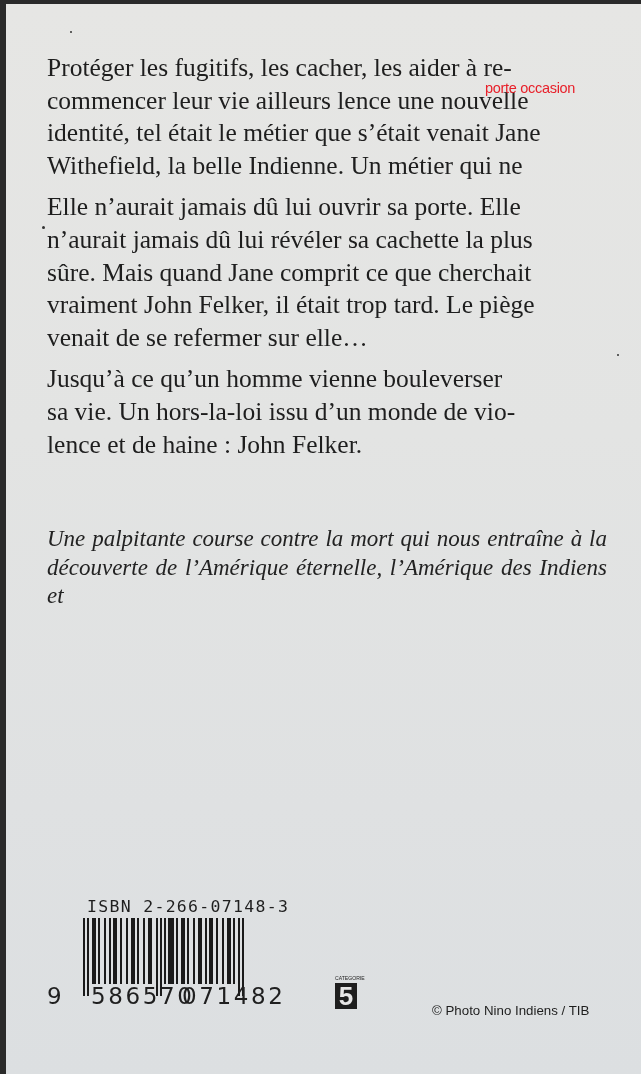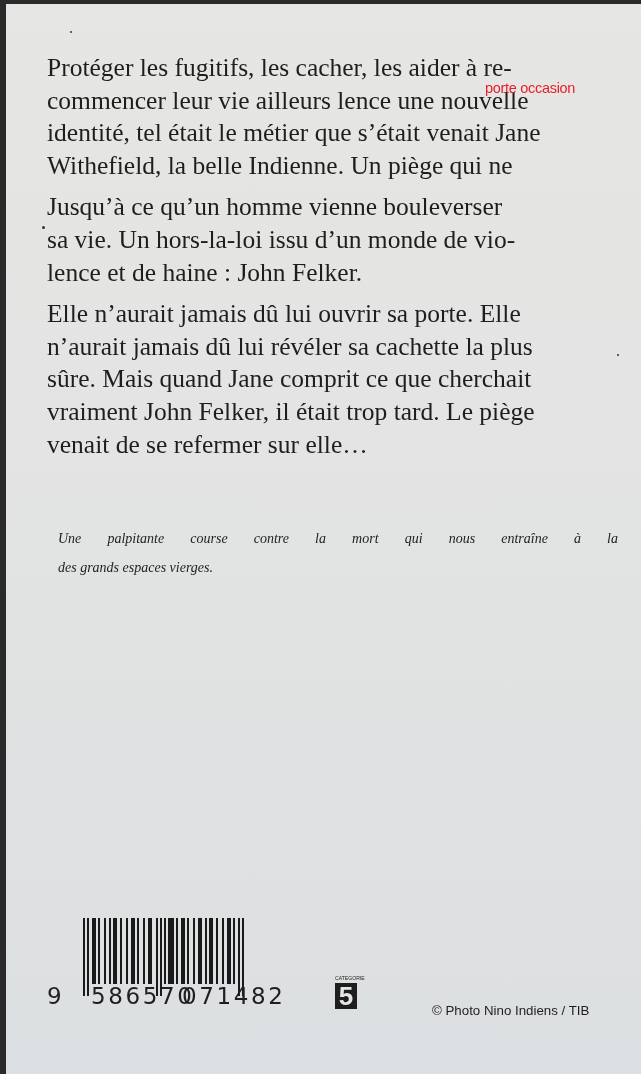--- a/index.html
+++ b/index.html
@@ -14,25 +14,25 @@
     }
     .blurb {
       position: absolute; left: 41px; top: 48px; width: 560px;
       font-family: "Liberation Serif", "DejaVu Serif", serif;
       color: #1e1e1e;
       font-size: 25.5px;
       line-height: 32.6px;
     }
     .blurb p { margin: 0 0 9px 0; }
     .tagline {
-      position: absolute; left: 52px; top: 521px; width: 560px;
+      position: absolute; left: 41px; top: 521px; width: 560px;
       font-family: "Liberation Serif", "DejaVu Serif", serif;
       font-style: italic;
       color: #222;
-      font-size: 14px;
+      font-size: 23px;
       line-height: 28.5px;
       text-align: justify;
     }
     .watermark {
       position: absolute; left: 479px; top: 76px;
       font-family: "Liberation Sans", sans-serif;
       font-size: 14.5px; color: #e8202a;
       letter-spacing: -0.3px;
     }
     .dot {
@@ -76,47 +76,48 @@
 </head>
 <body>
 
 <div class="page">
 
   <div class="blurb">
     <p>
       <span style="display:block">Protéger les fugitifs, les cacher, les aider à re-</span>
       <span style="display:block">commencer leur vie ailleurs lence une nouvelle</span>
       <span style="display:block">identité, tel était le métier que s’était venait Jane</span>
-      <span style="display:block">Withefield, la belle Indienne. Un piège qui ne</span>
-    </p>
-    <p>
-      <span style="display:block">Jusqu’à ce qu’un homme vienne bouleverser</span>
-      <span style="display:block">sa vie. Un hors-la-loi issu d’un monde de vio-</span>
-      <span style="display:block">lence et de haine : John Felker.</span>
+      <span style="display:block">Withefield, la belle Indienne. Un métier qui ne</span>
     </p>
     <p>
       <span style="display:block">Elle n’aurait jamais dû lui ouvrir sa porte. Elle</span>
       <span style="display:block">n’aurait jamais dû lui révéler sa cachette la plus</span>
       <span style="display:block">sûre. Mais quand Jane comprit ce que cherchait</span>
       <span style="display:block">vraiment John Felker, il était trop tard. Le piège</span>
       <span style="display:block">venait de se refermer sur elle…</span>
+    </p>
+    <p>
+      <span style="display:block">Jusqu’à ce qu’un homme vienne bouleverser</span>
+      <span style="display:block">sa vie. Un hors-la-loi issu d’un monde de vio-</span>
+      <span style="display:block">lence et de haine : John Felker.</span>
     </p>
   </div>
 
   <div class="watermark">porte occasion</div>
 
   <div class="dot" style="left:36px; top:222px;"></div>
   <div class="dot" style="left:611px; top:350px; width:2px; height:2px;"></div>
   <div class="dot" style="left:64px; top:27px; width:2px; height:2px;"></div>
 
   <div class="tagline">
     <span style="display:block; text-align-last: justify;">Une palpitante course contre la mort qui nous entraîne à la</span>
-    <span style="display:block">des grands espaces vierges.</span>
+    <span style="display:block; text-align-last: justify;">découverte de l’Amérique éternelle, l’Amérique des Indiens et</span>
   </div>
 
+  <div class="isbn-label">ISBN 2-266-07148-3</div>
 
   <div class="barcode">
     <span class="guard" style="width:2px"></span>
       <span class="gap" style="width:2px"></span>
       <span class="guard" style="width:2px"></span>
     <span class="gap" style="width:3px"></span>
       <span style="width:4px"></span>
       <span class="gap" style="width:2px"></span>
       <span style="width:2px"></span>
     <span class="gap" style="width:4px"></span>

